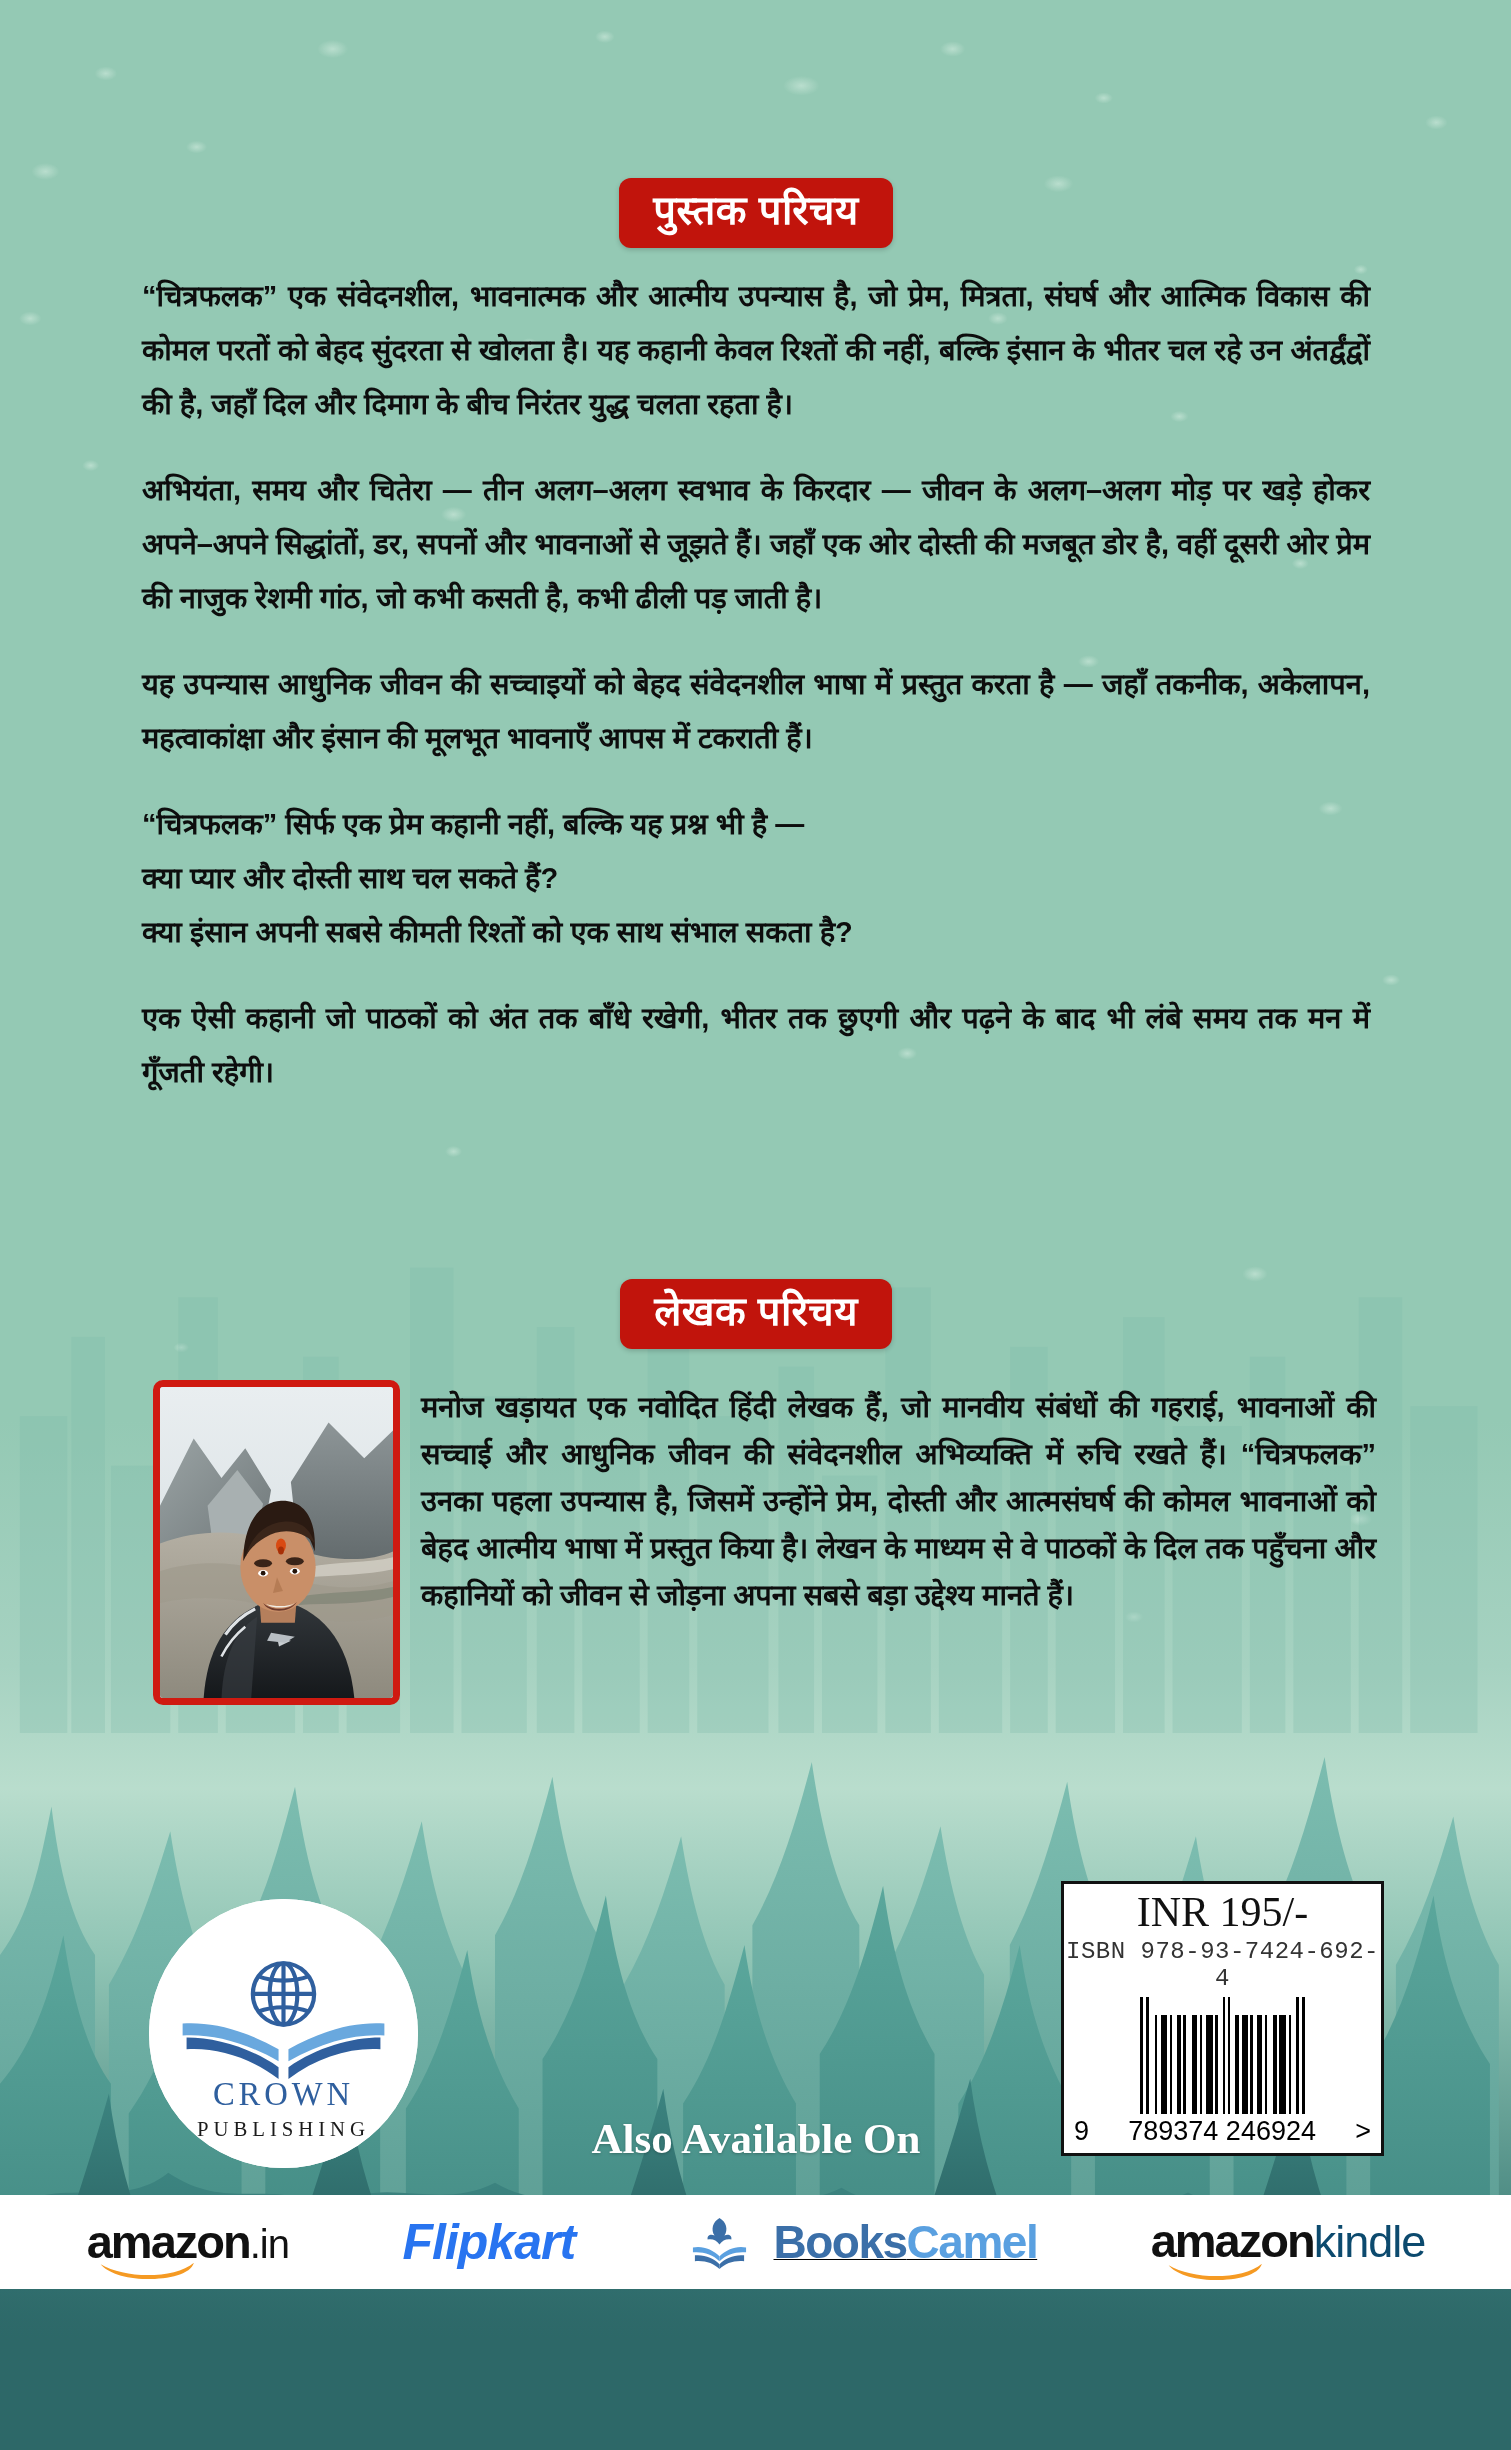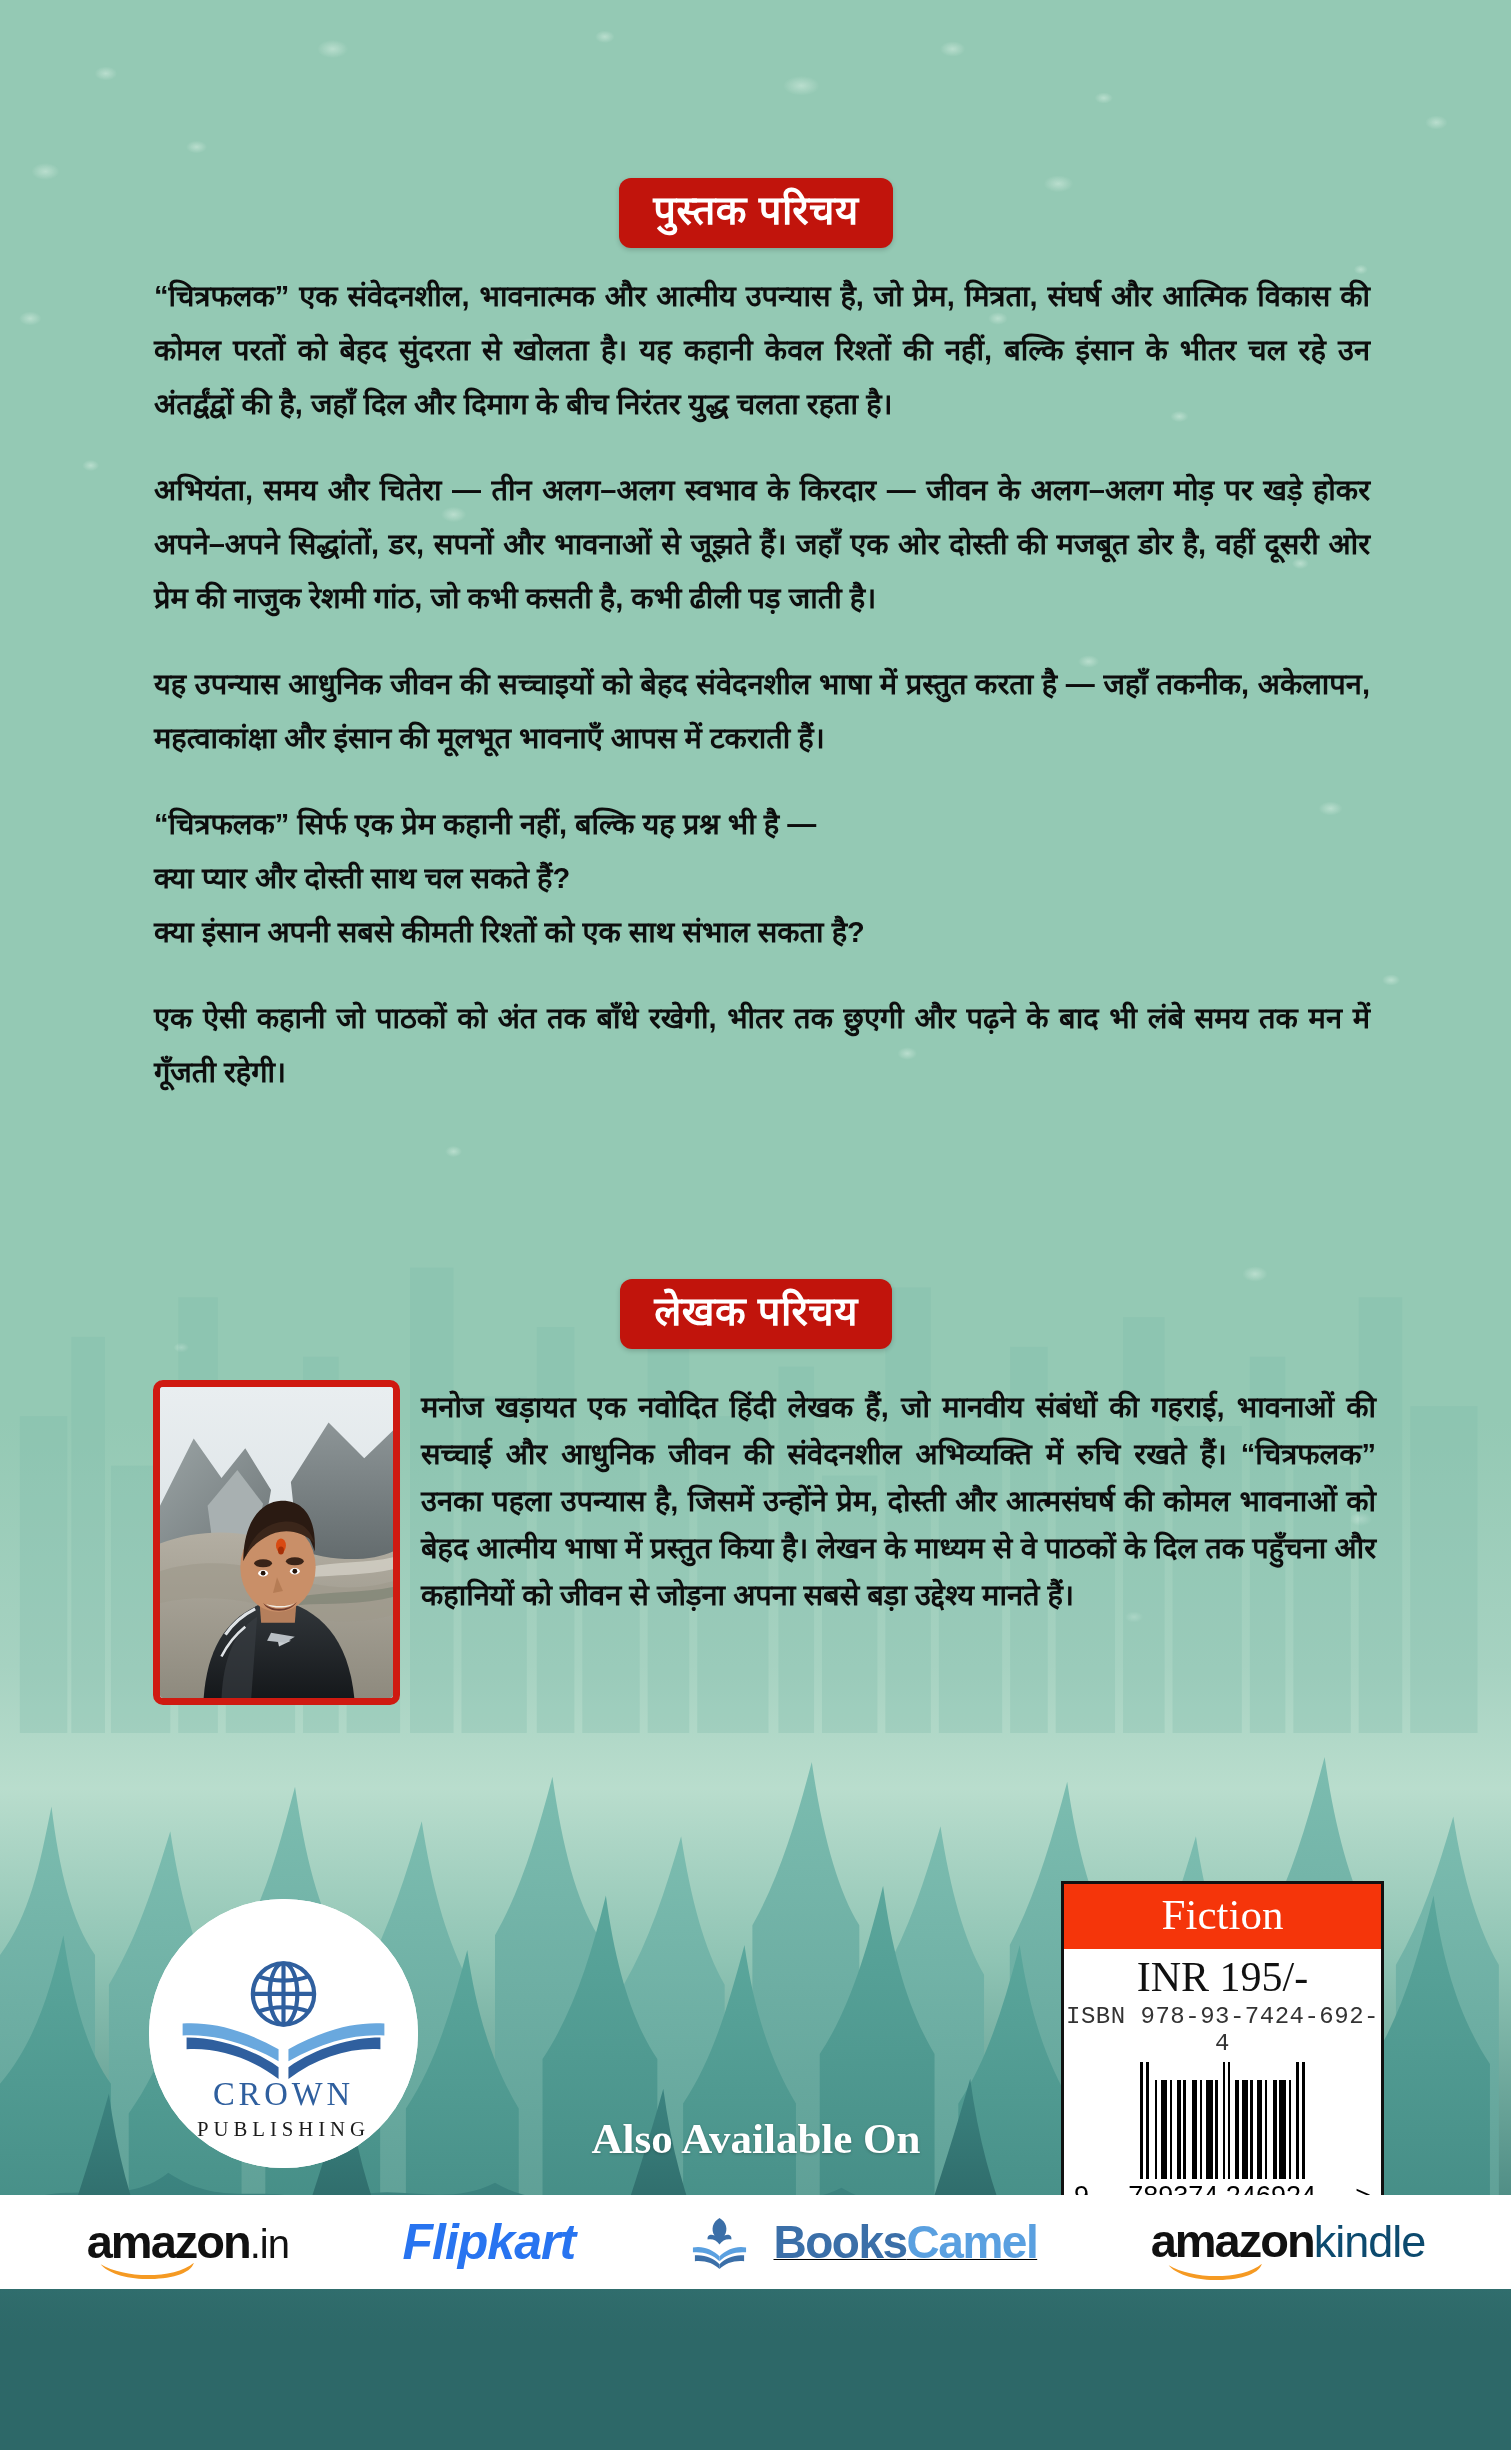--- a/index.html
+++ b/index.html
@@ -57,21 +57,21 @@
     box-shadow:0 2px 5px rgba(0,0,0,.18);
   }
   .badge-wrap{text-align:center;}
   #book-badge-row{position:absolute;top:178px;left:0;right:0;}
   #author-badge-row{position:absolute;top:1279px;left:0;right:0;}
   .body-text{
     position:absolute;left:142px;width:1228px;
     color:#0d0d0d;font-size:29px;line-height:54px;text-align:justify;
     font-family:"Liberation Sans",sans-serif;font-weight:600;
   }
-  .body-text p{margin:0 0 32px 12px;}
+  .body-text p{margin:0 0 32px 0;}
   .body-text p:last-child{margin-bottom:0;}
   .nowrapline{white-space:nowrap;display:block;text-align:left;}
   #desc-block{top:269px;}
   #author-bio{
     position:absolute;left:421px;width:955px;top:1384px;
     color:#0d0d0d;font-size:29px;line-height:47px;text-align:justify;
     font-weight:600;font-family:"Liberation Sans",sans-serif;
   }
   
   #author-photo{
@@ -311,21 +311,20 @@
         <path d="M118,192 L124,206 L114,208 Z" fill="#b57c55"></path>
         <path d="M104,218 C112,226 130,226 138,217 C132,228 110,229 104,218 Z" fill="#6d3a2c"></path>
         <path d="M107,219 C116,222 130,222 136,218 C130,224 113,224 107,219 Z" fill="#f2eee6"></path>
       </svg>
     </div>
 
     <div id="author-bio">मनोज खड़ायत एक नवोदित हिंदी लेखक हैं, जो मानवीय संबंधों की गहराई, भावनाओं की सच्चाई और आधुनिक जीवन की संवेदनशील अभिव्यक्ति में रुचि रखते हैं। “चित्रफलक” उनका पहला उपन्यास है, जिसमें उन्होंने प्रेम, दोस्ती और आत्मसंघर्ष की कोमल भावनाओं को बेहद आत्मीय भाषा में प्रस्तुत किया है। लेखन के माध्यम से वे पाठकों के दिल तक पहुँचना और कहानियों को जीवन से जोड़ना अपना सबसे बड़ा उद्देश्य मानते हैं।</div>
 
 
     <div id="barcode-card">
-      <div id="barcode-genre">Fiction</div>
       <div id="barcode-price">INR 195/-</div>
       <div id="barcode-isbn">ISBN  978-93-7424-692-4</div>
       <div class="bars">
         <i style="width:3px;height:117px"></i>
           <i style="width:3px;height:117px;background:#fff"></i>
         <i style="width:3px;height:117px"></i>
           <i style="width:6px;height:117px;background:#fff"></i>
         <i style="width:2px;height:99px"></i>
           <i style="width:4px;height:99px;background:#fff"></i>
         <i style="width:6px;height:99px"></i>

